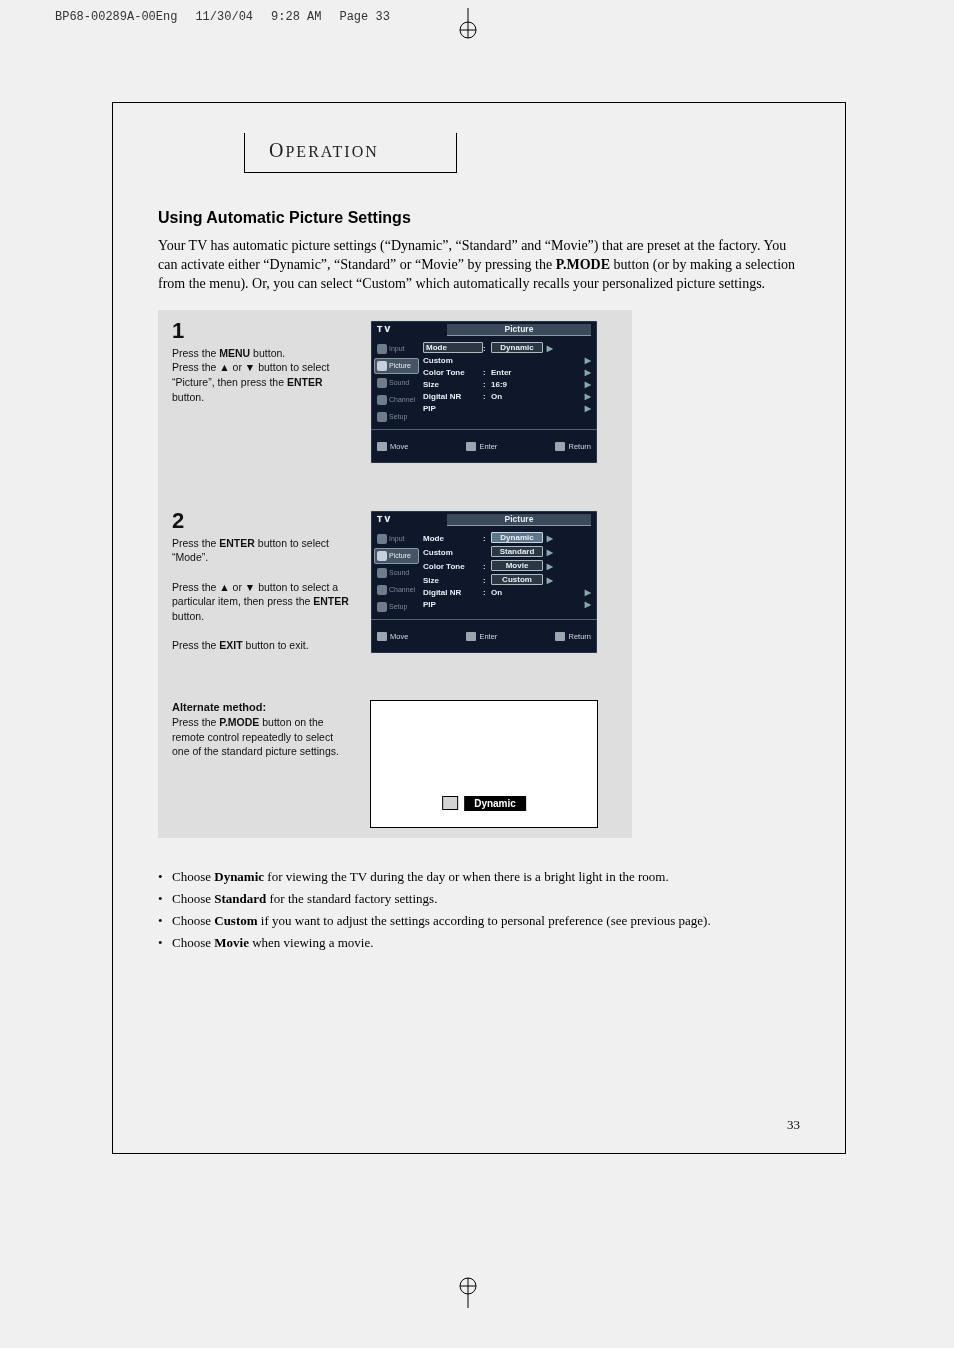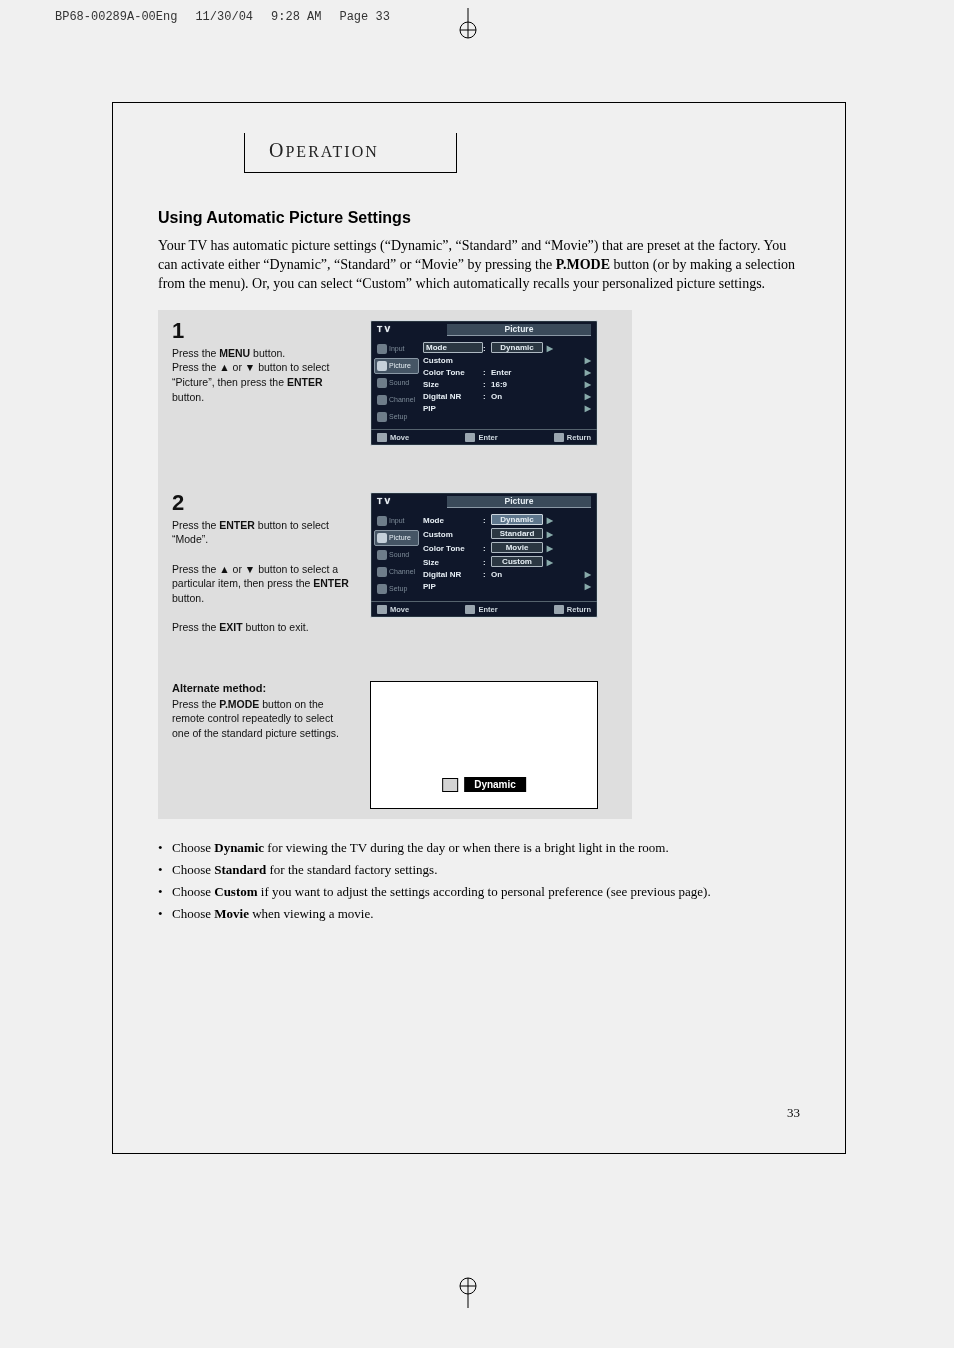--- a/index.html
+++ b/index.html
@@ -185,25 +185,25 @@
     background: #5e768c;
     border: 1px solid #cdd6de;
     padding: 0 2px;
     border-radius: 1px;
     text-align: center;
     max-width: 52px;
   }
   .osd-footer {
     display: flex;
     justify-content: space-between;
-    padding: 3px 6px;
+    padding: 12px 6px;
     font-size: 7.5px;
     border-top: 1px solid #55636e;
     color: #cfd8df;
-    font-weight: bold;
+    font-weight: normal;
     align-items: center;
   }
   .osd-footer span { display: flex; align-items: center; gap: 3px; }
   .key-icon {
     display: inline-block;
     width: 10px; height: 9px;
     background: #9aa6b0;
     border-radius: 1px;
   }
   .dynamic-block {
@@ -229,37 +229,37 @@
   }
   .dynamic-label .txt {
     background: #000;
     color: #fff;
     font-family: Arial, Helvetica, sans-serif;
     font-weight: bold;
     font-size: 10px;
     padding: 2px 10px;
   }
   .bullets {
-    margin-top: 18px;
+    margin-top: 28px;
   }
   .bullets li {
     list-style: none;
     font-size: 13px;
     line-height: 1.7;
     padding-left: 14px;
     position: relative;
   }
   .bullets li::before {
     content: "•";
     position: absolute;
     left: 0;
   }
   .page-num {
     position: absolute;
-    bottom: 32px;
+    bottom: 20px;
     right: 45px;
     font-size: 13px;
     font-family: Garamond, Georgia, serif;
   }
   .crop-bottom {
     position: absolute;
     bottom: 40px;
     left: 452px;
     width: 32px;
     height: 32px;

